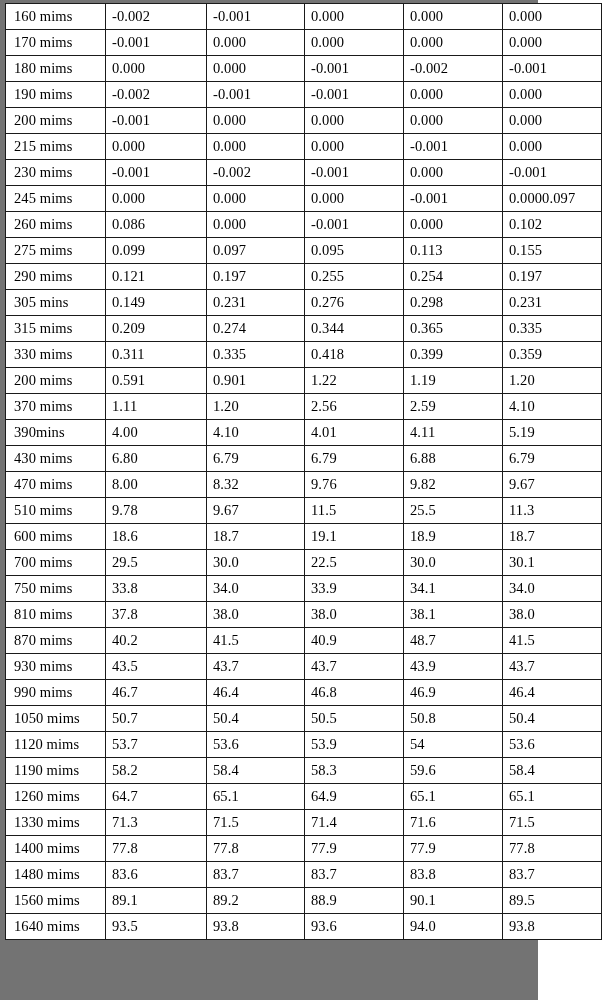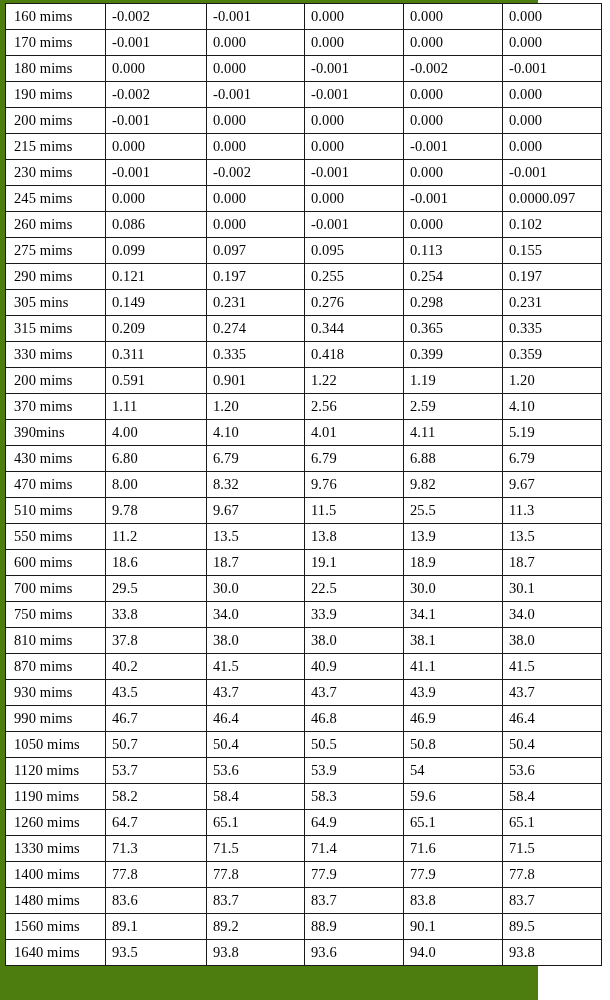--- a/index.html
+++ b/index.html
@@ -11,21 +11,21 @@
     width: 610px;
     height: 1000px;
     overflow: hidden;
     font-family: "Liberation Serif", "DejaVu Serif", serif;
     color: #000000;
   }
   #sheet {
     position: relative;
     width: 538px;
     height: 1000px;
-    background: #4d7c0f;
+    background: #737373;
   }
   table.data-table {
     position: absolute;
     left: 5px;
     top: 3px;
     width: 596px;
     border-collapse: collapse;
     table-layout: fixed;
     background: #ffffff;
   }
@@ -219,28 +219,20 @@
         </tr>
         <tr>
           <td class="label-cell">510 mims</td>
           <td class="value-cell">9.78</td>
           <td class="value-cell">9.67</td>
           <td class="value-cell">11.5</td>
           <td class="value-cell">25.5</td>
           <td class="value-cell">11.3</td>
         </tr>
         <tr>
-          <td class="label-cell">550 mims</td>
-          <td class="value-cell">11.2</td>
-          <td class="value-cell">13.5</td>
-          <td class="value-cell">13.8</td>
-          <td class="value-cell">13.9</td>
-          <td class="value-cell">13.5</td>
-        </tr>
-        <tr>
           <td class="label-cell">600 mims</td>
           <td class="value-cell">18.6</td>
           <td class="value-cell">18.7</td>
           <td class="value-cell">19.1</td>
           <td class="value-cell">18.9</td>
           <td class="value-cell">18.7</td>
         </tr>
         <tr>
           <td class="label-cell">700 mims</td>
           <td class="value-cell">29.5</td>
@@ -263,21 +255,21 @@
           <td class="value-cell">38.0</td>
           <td class="value-cell">38.0</td>
           <td class="value-cell">38.1</td>
           <td class="value-cell">38.0</td>
         </tr>
         <tr>
           <td class="label-cell">870 mims</td>
           <td class="value-cell">40.2</td>
           <td class="value-cell">41.5</td>
           <td class="value-cell">40.9</td>
-          <td class="value-cell">41.1</td>
+          <td class="value-cell">48.7</td>
           <td class="value-cell">41.5</td>
         </tr>
         <tr>
           <td class="label-cell">930 mims</td>
           <td class="value-cell">43.5</td>
           <td class="value-cell">43.7</td>
           <td class="value-cell">43.7</td>
           <td class="value-cell">43.9</td>
           <td class="value-cell">43.7</td>
         </tr>

